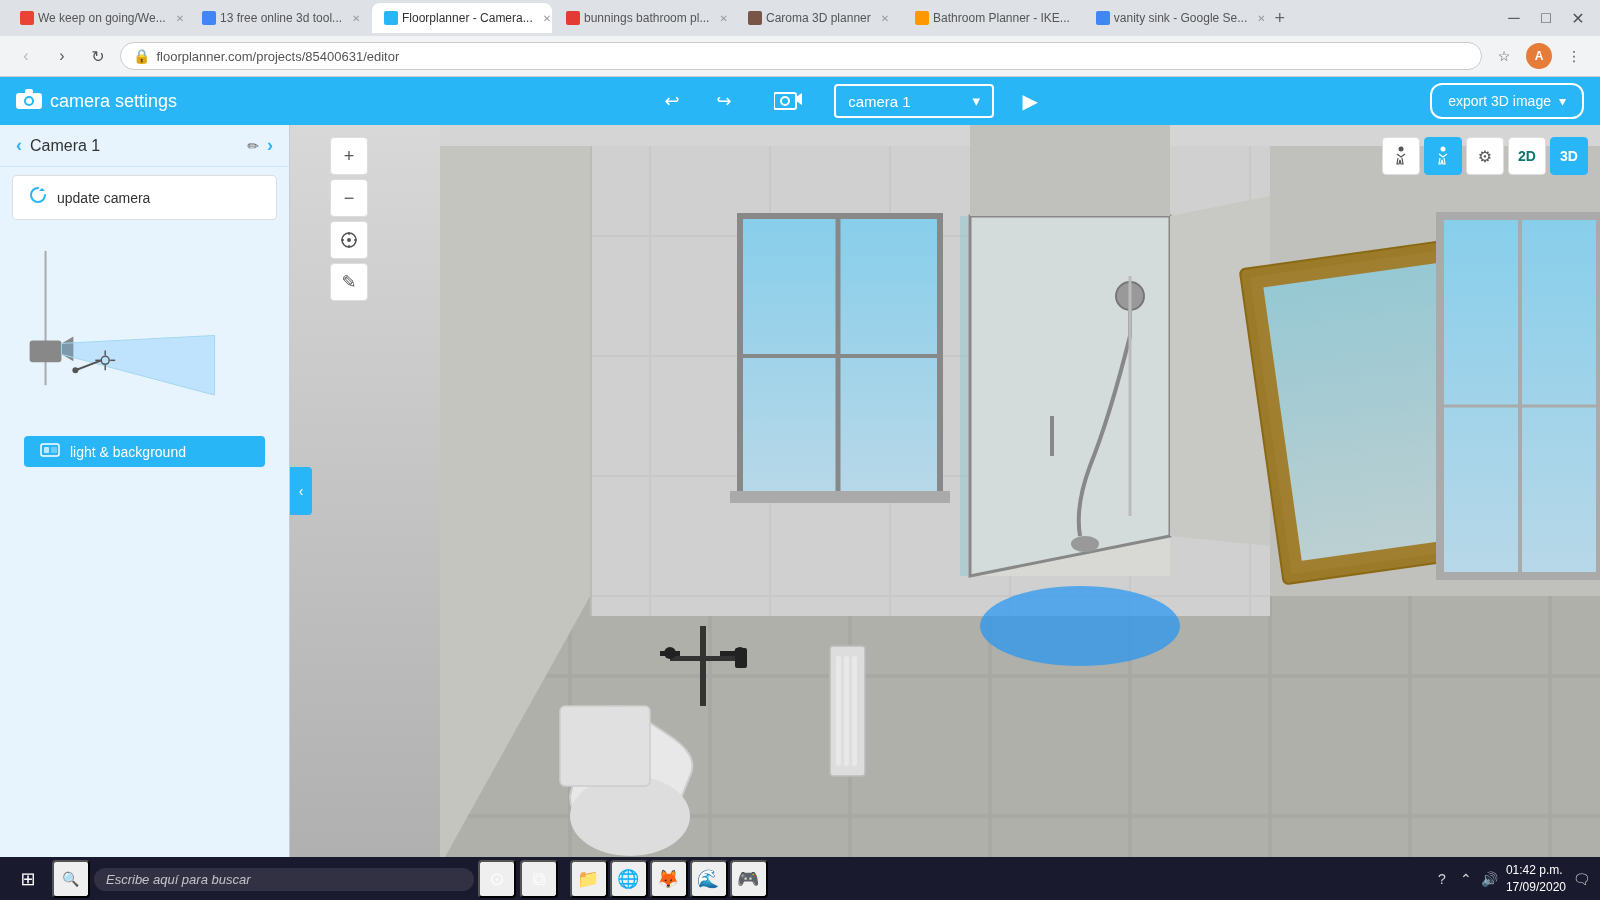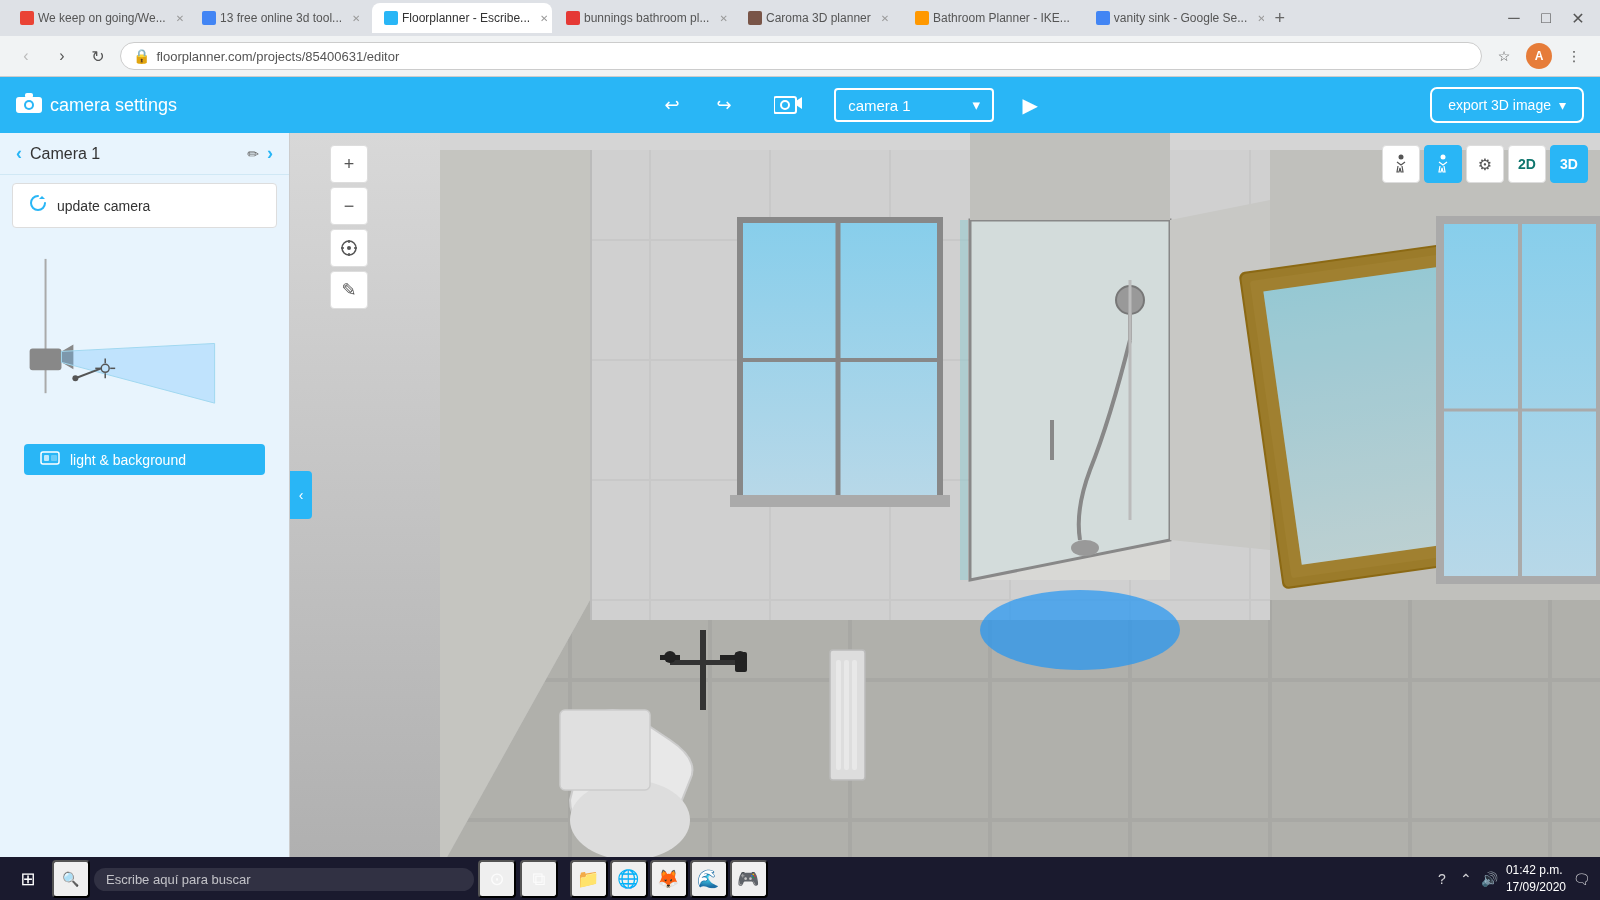--- a/index.html
+++ b/index.html
@@ -130,21 +130,21 @@
     
     .app-container {
       display: flex;
       flex-direction: column;
       height: calc(900px - 76px);
     }
 
     
     .app-toolbar {
       background: #29b6f6;
-      height: 56px;
+      height: 48px;
       display: flex;
       align-items: center;
       padding: 0 0;
     }
     .toolbar-left {
       display: flex;
       align-items: center;
       gap: 8px;
       padding: 0 16px;
       width: 290px;
@@ -211,21 +211,21 @@
     }
     .export-btn {
       display: flex;
       align-items: center;
       gap: 8px;
       border: 2px solid white;
       background: transparent;
       color: white;
       font-size: 14px;
       padding: 8px 16px;
-      border-radius: 7px;
+      border-radius: 12px;
       cursor: pointer;
       font-weight: 500;
     }
 
     
     .main-content {
       display: flex;
       flex: 1;
       overflow: hidden;
     }
@@ -494,20 +494,21 @@
       flex: 1;
       max-width: 380px;
     }
     .taskbar-search input {
       background: transparent;
       border: none;
       outline: none;
       color: #ef4444;
       font-size: 13px;
       width: 100%;
+      font-style: italic;
     }
     .taskbar-search input::placeholder { color: rgba(255,255,255,0.7); }
     .taskbar-middle {
       display: flex;
       gap: 2px;
       margin: 0 8px;
     }
     .taskbar-app {
       width: 38px;
       height: 38px;
@@ -563,21 +564,21 @@
       <span>We keep on going/We...</span>
       <span class="tab-close">✕</span>
     </div>
     <div class="tab">
       <div class="tab-favicon" style="background:#4285F4;"></div>
       <span>13 free online 3d tool...</span>
       <span class="tab-close">✕</span>
     </div>
     <div class="tab active">
       <div class="tab-favicon" style="background:#29B6F6;"></div>
-      <span>Floorplanner - Escribe...</span>
+      <span>Floorplanner - Camera...</span>
       <span class="tab-close">✕</span>
     </div>
     <div class="tab">
       <div class="tab-favicon" style="background:#E53935;"></div>
       <span>bunnings bathroom pl...</span>
       <span class="tab-close">✕</span>
     </div>
     <div class="tab">
       <div class="tab-favicon" style="background:#795548;"></div>
       <span>Caroma 3D planner</span>

